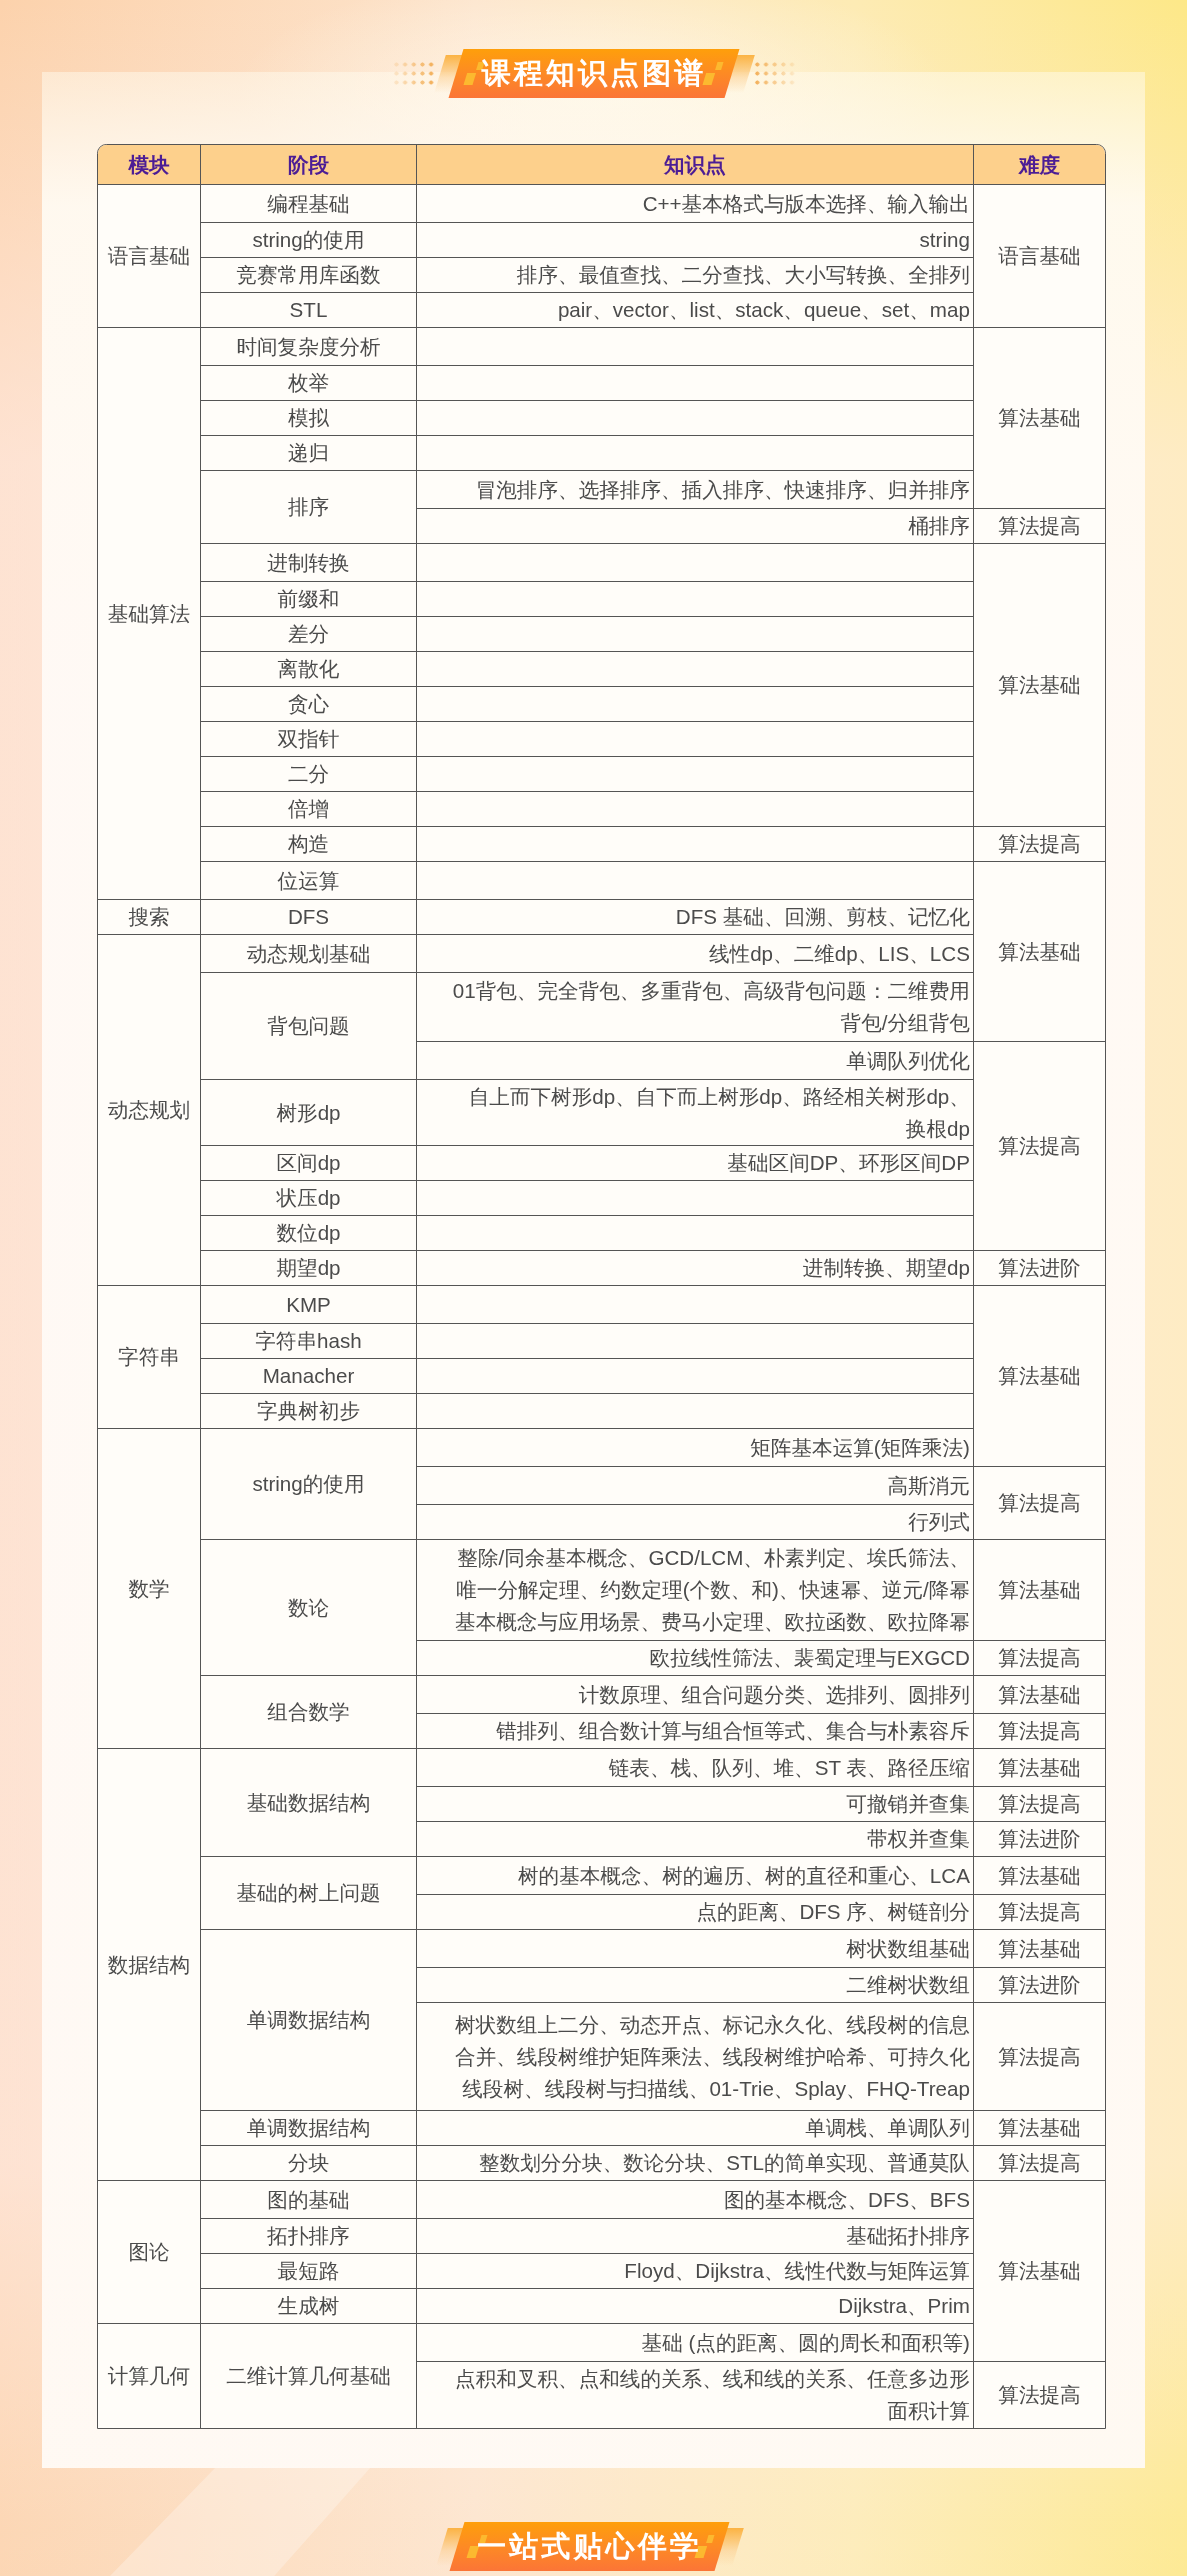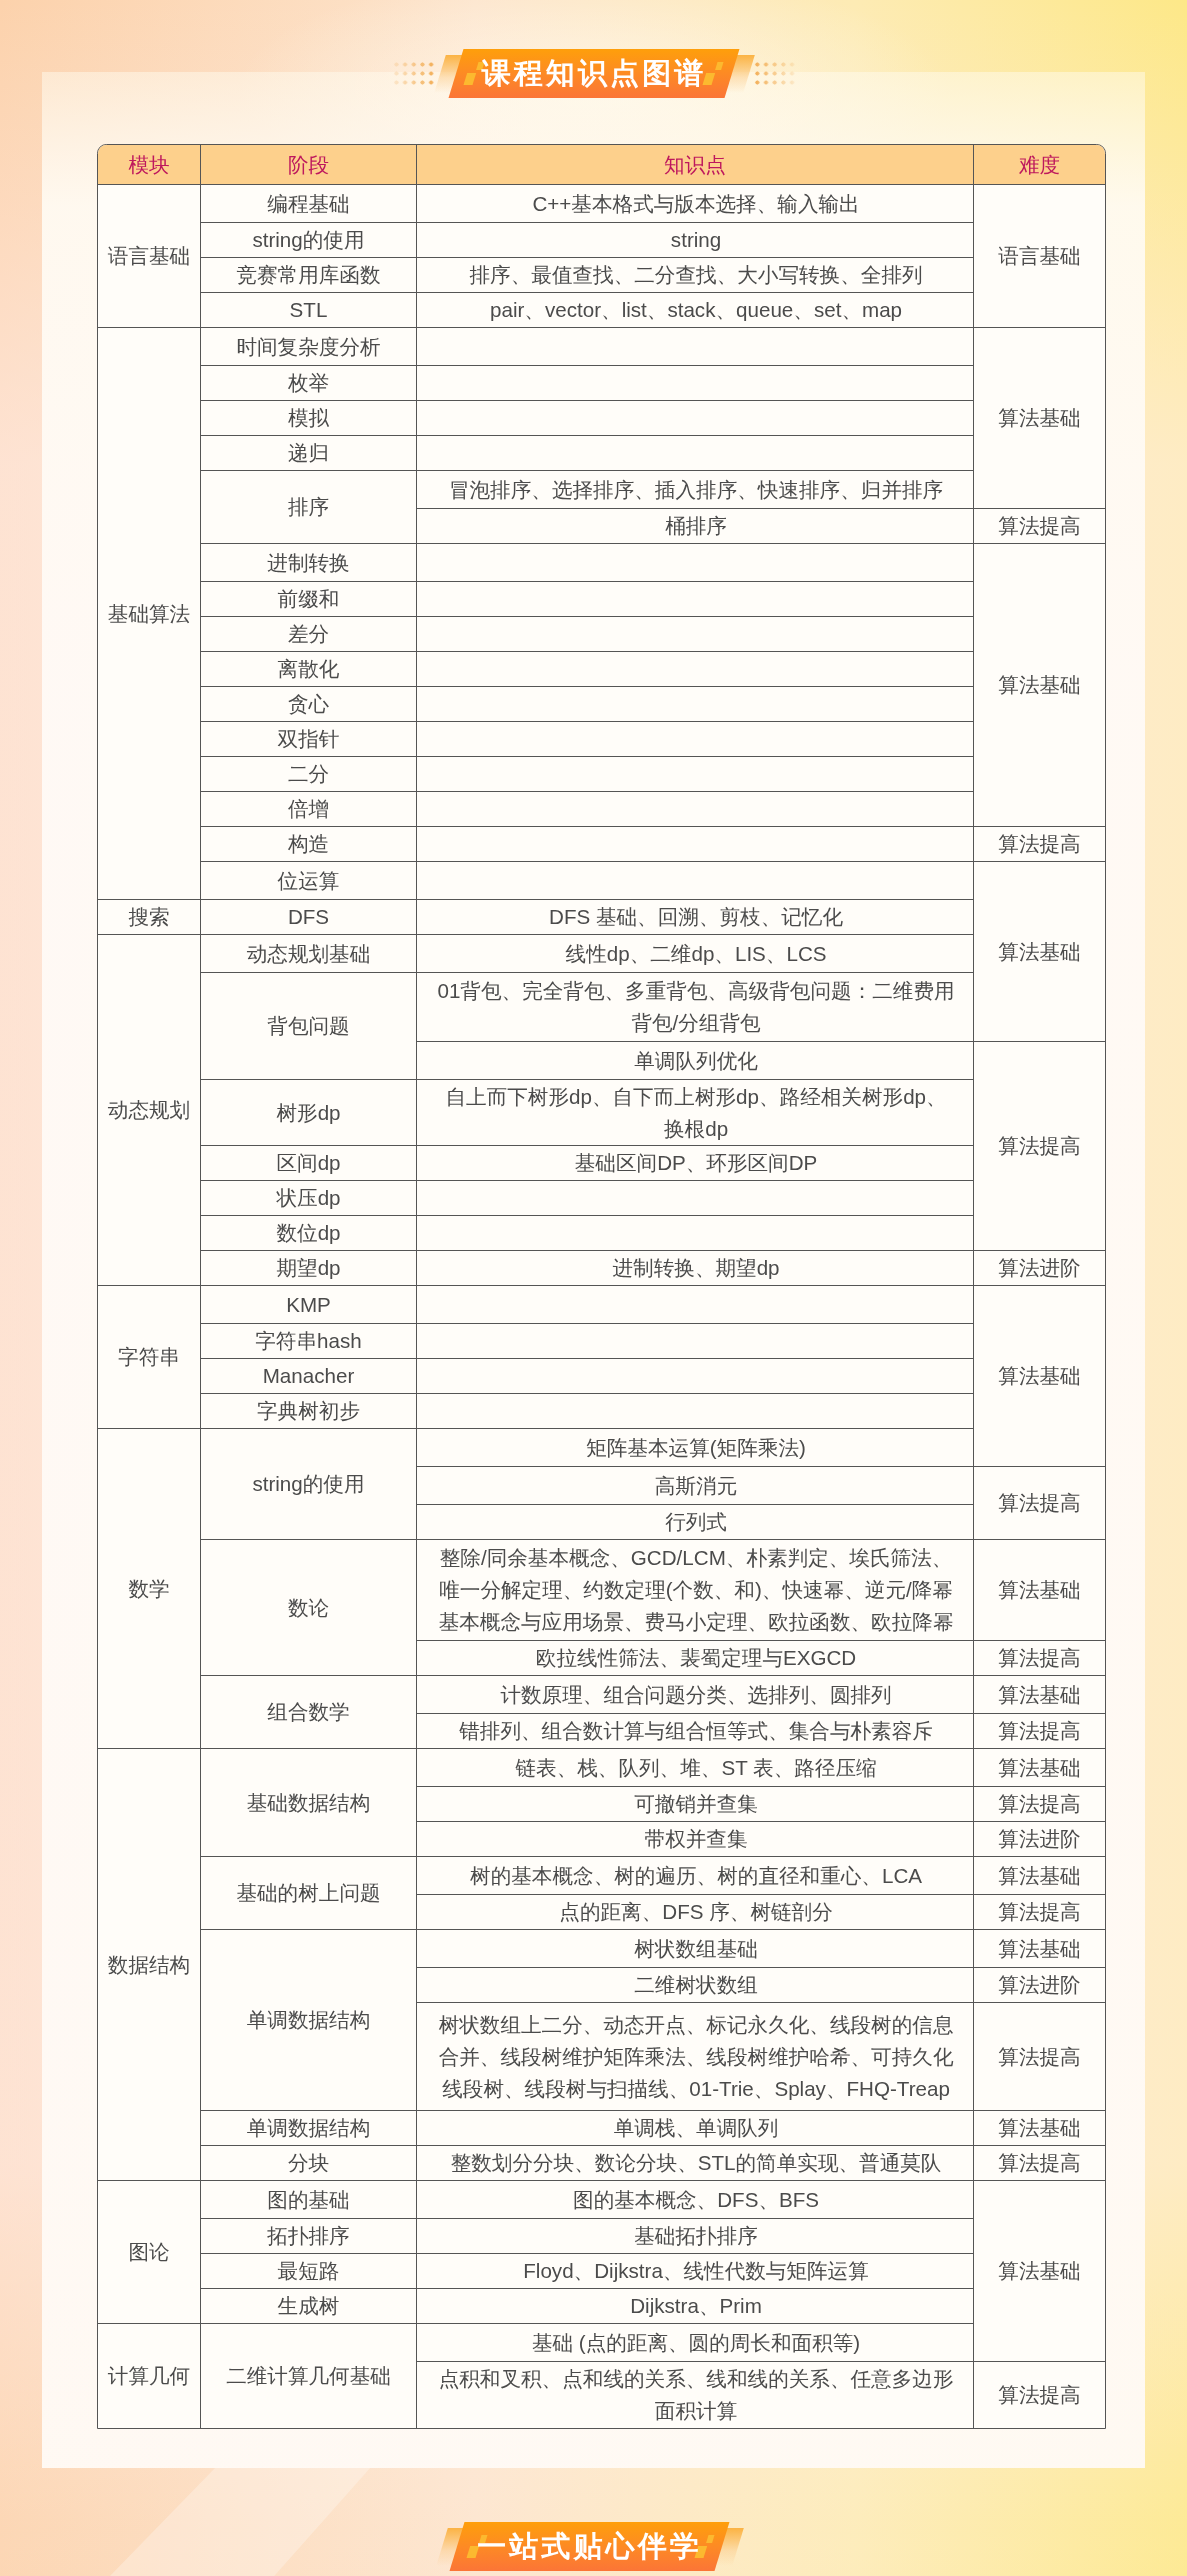--- a/index.html
+++ b/index.html
@@ -16,23 +16,23 @@
 .badge-text{position:absolute;left:0;right:0;top:0;height:49px;line-height:49px;text-align:center;color:#fff;font-weight:bold;font-size:29px;letter-spacing:3.1px;transform:skewX(17deg)}
 .deco-s{position:absolute;width:6.2px;height:7.7px;background:#fcb92f}
 .deco-l{position:absolute;width:8.8px;height:12.4px;background:#fcb92f}
 .dots{position:absolute;width:43px;height:27px;background-image:radial-gradient(circle,#f2ad55 1.8px,rgba(242,173,85,0) 2.3px);background-size:8.7px 9px}
 .dots-left{-webkit-mask-image:linear-gradient(90deg,rgba(0,0,0,0.15),#000);mask-image:linear-gradient(90deg,rgba(0,0,0,0.15),#000)}
 .dots-right{-webkit-mask-image:linear-gradient(90deg,#000,rgba(0,0,0,0.15));mask-image:linear-gradient(90deg,#000,rgba(0,0,0,0.15))}
 
 .table-wrap{position:absolute;left:97px;top:144px;width:1009px;border:1px solid #555;border-radius:9.3px 9.3px 0 0;overflow:hidden;background:#fffdf9}
 table{width:1007px;border-collapse:separate;border-spacing:0;table-layout:fixed}
 th,td{border-right:1px solid #555;border-bottom:1px solid #555;font-size:20.6px;color:#4b4b4b;text-align:center;vertical-align:middle;padding:0 4.1px;line-height:32px;font-weight:normal}
-th{background:#fdd08c;color:#be185d;font-weight:normal;height:40px}
+th{background:#fdd08c;color:#4c1d95;font-weight:bold;height:40px}
 th.dif,td.dif{border-right:none}
-td.kn{text-align:center;padding:0 3.1px 0 5.2px;white-space:pre-line}
+td.kn{text-align:right;padding:0 3.1px 0 5.2px;white-space:pre-line}
 td.bb0{border-bottom:none}
 tbody tr{height:35px}
 tbody tr.t{height:38px}
 tbody tr.h128{height:66px}
 tbody tr.h134{height:69px}
 tbody tr.h197{height:101px}
 tbody tr.h209{height:108px}
 </style>
 </head>
 <body>

